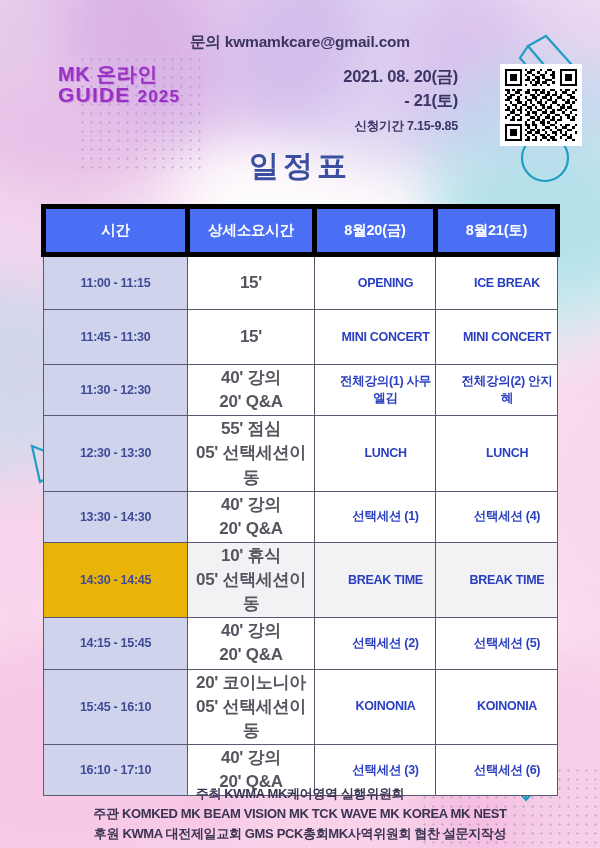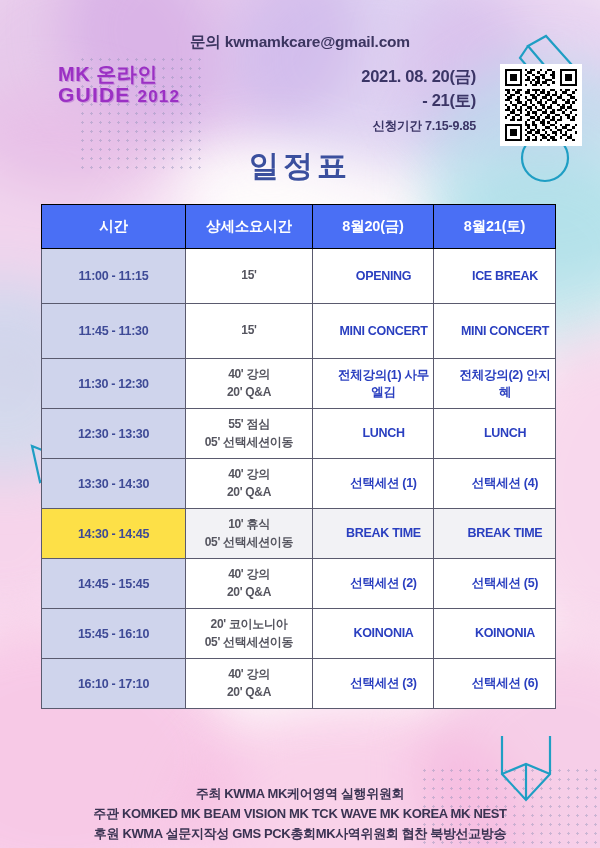--- a/index.html
+++ b/index.html
@@ -44,47 +44,47 @@
   .email .lbl{font-weight:700;}
 
   .logo{position:absolute;left:58px;top:64px;line-height:1.02;
     font-weight:800;color:#9b30c4;letter-spacing:.5px;
     text-shadow:1.2px 1.2px 0 rgba(150,60,190,.35);}
   .logo .l1{font-size:20px;}
   .logo .l2{font-size:21px;letter-spacing:1.4px;}
   .logo .l3{font-size:21px;letter-spacing:1.2px;}
   .logo .yr{font-size:17px;}
 
-  .datebox{position:absolute;right:124px;top:66px;text-align:right;color:#3b3566;}
+  .datebox{position:absolute;right:142px;top:66px;text-align:right;color:#3b3566;}
   .datebox .d1{font-size:16.5px;font-weight:800;letter-spacing:-.3px;white-space:nowrap;}
   .datebox .d2{font-size:16.5px;font-weight:800;letter-spacing:-.3px;margin-top:2px;}
   .datebox .d3{font-size:12.5px;font-weight:700;margin-top:6px;letter-spacing:-.2px;}
 
   .qrwrap{position:absolute;right:18px;top:64px;width:82px;height:82px;
     background:#fff;padding:5px;box-sizing:border-box;}
   .qrwrap svg{display:block;width:100%;height:100%;}
 
   .ptitle{position:absolute;left:0;right:0;top:146px;text-align:center;
     font-size:30px;font-weight:800;color:#3b4f9e;letter-spacing:4px;
     text-shadow:1px 1px 0 rgba(255,255,255,.55);}
 
   
   .tablewrap{position:absolute;left:41px;top:204px;width:514px;}
   table{border-collapse:collapse;width:100%;table-layout:fixed;
     border:1.5px solid #2b2b3d;}
   col.c1{width:144px;} col.c2{width:127px;} col.c3{width:121px;} col.c4{width:122px;}
   th{background:#4a6ff5;color:#fff;font-size:14.5px;font-weight:700;
-    height:41px;border:1px solid #000000;letter-spacing:-.2px;}
+    height:41px;border:5px solid #000000;letter-spacing:-.2px;}
   td{border:1px solid #5a5a6e;text-align:center;vertical-align:middle;
     background:#fff;letter-spacing:-.3px;}
   td.time{background:#cfd4ec;color:#3e4a96;font-size:12.5px;font-weight:700;}
-  td.dur{color:#55555f;font-size:12px;font-weight:600;line-height:1.42;}
+  td.dur{color:#55555f;font-size:17px;font-weight:600;line-height:1.42;}
   td.act{color:#2a3fc0;font-size:12.5px;font-weight:700;line-height:1.35;padding-left:22px;}
   tr.break td{background:#f2f2f5;}
-  tr.break td.time{background:#fde047;margin-top:17px;}
+  tr.break td.time{background:#eab308;margin-top:17px;}
   .l2row{height:50px;} .l1row{height:55px;}
 
   
   .footer{position:absolute;left:0;right:0;top:784px;text-align:center;
     color:#3a3352;font-size:13px;font-weight:700;line-height:1.55;letter-spacing:-.35px;}
   .footer div{white-space:nowrap;}
 </style>
 </head>
 <body>
 
@@ -126,21 +126,21 @@
 </svg>
 
 <div class="email">
   <span class="lbl">문의</span>
   <span>kwmamkcare@gmail.com</span>
 </div>
 
 <div class="logo">
   <div class="l1">MK 온라인</div>
   <div class="l3"><span>GUIDE</span>
-    <span class="yr">2012</span></div>
+    <span class="yr">2025</span></div>
 </div>
 
 <div class="datebox">
   <div class="d1">2021. 08. 20(금)</div>
   <div class="d2">- 21(토)</div>
   <div class="d3">신청기간 7.15-9.85</div>
 </div>
 
 <div class="qrwrap">
   <svg viewBox="0 0 29 29" shape-rendering="crispEdges">
@@ -413,21 +413,21 @@
           <td class="act">선택세션 (1)</td>
           <td class="act">선택세션 (4)</td>
         </tr>
         <tr class="break l2row">
           <td class="time">14:30 - 14:45</td>
           <td class="dur">10' 휴식<br>05' 선택세션이동</td>
           <td class="act">BREAK TIME</td>
           <td class="act">BREAK TIME</td>
         </tr>
         <tr class="l2row">
-          <td class="time">14:45 - 15:45</td>
+          <td class="time">14:15 - 15:45</td>
           <td class="dur">40' 강의<br>20' Q&amp;A</td>
           <td class="act">선택세션 (2)</td>
           <td class="act">선택세션 (5)</td>
         </tr>
         <tr class="l2row">
           <td class="time">15:45 - 16:10</td>
           <td class="dur">20' 코이노니아<br>05' 선택세션이동</td>
           <td class="act">KOINONIA</td>
           <td class="act">KOINONIA</td>
         </tr>
@@ -437,14 +437,14 @@
           <td class="act">선택세션 (3)</td>
           <td class="act">선택세션 (6)</td>
         </tr>
       </tbody>
   </table>
 </div>
 
 <div class="footer">
   <div>주최  KWMA MK케어영역 실행위원회</div>
   <div>주관  KOMKED  MK BEAM  VISION MK  TCK WAVE  MK KOREA  MK NEST</div>
-  <div>후원  KWMA  설문지작성  GMS  PCK총회MK사역위원회   협찬  북방선교방송</div>
+  <div>후원  KWMA  대전제일교회  GMS  PCK총회MK사역위원회   협찬  설문지작성</div>
 </div>
 
 </body></html>

